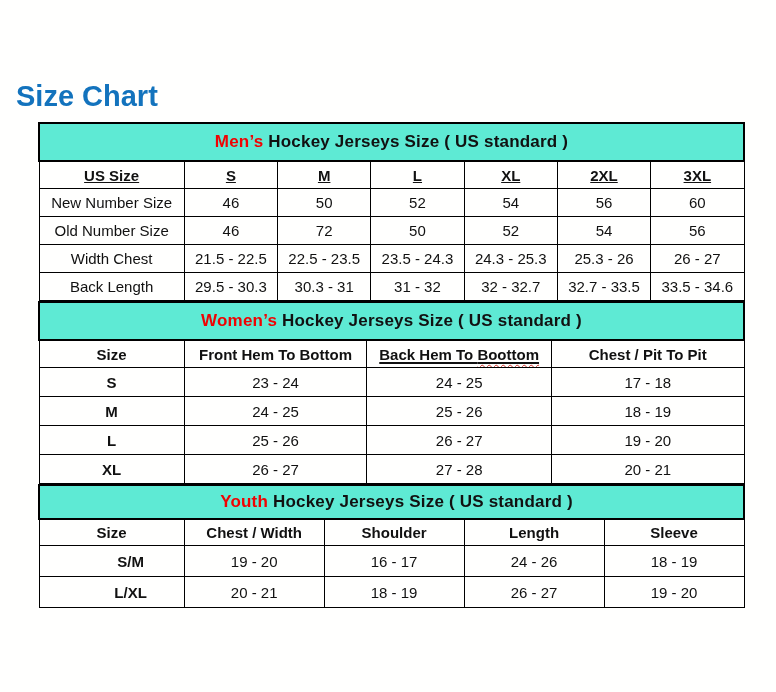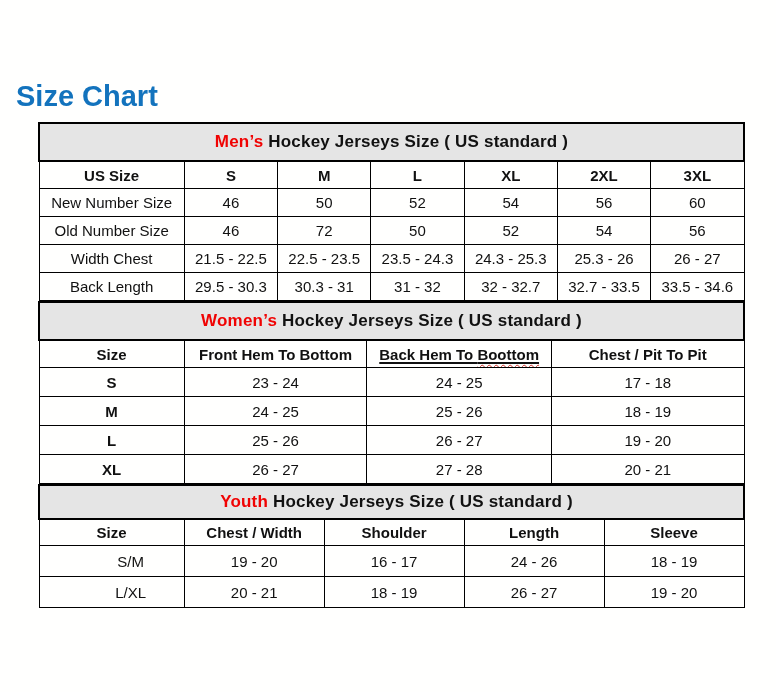--- a/index.html
+++ b/index.html
@@ -12,35 +12,35 @@
     text-align:left;font-size:29px;font-weight:bold;color:#1373bd;
     letter-spacing:0px;
   }
   .chart{position:absolute;top:122px;left:38px;width:707px;}
   table.section{border-collapse:collapse;width:100%;table-layout:fixed;}
   table.section td{
     border:1.6px solid #000;text-align:center;vertical-align:middle;
     font-size:15px;padding:0 2px;white-space:nowrap;overflow:hidden;
   }
   tr.band td{
-    background:#e5e5e5;font-size:17px;font-weight:bold;height:36px;
+    background:#5eead4;font-size:17px;font-weight:bold;height:36px;
     border:2px solid #000;letter-spacing:.2px;
   }
   .accent{color:#f00303;}
   tr.head td{font-weight:bold;}
   td.rowlabel{}
-  .sec-m tr.head td{height:26px;}
+  .sec-m tr.head td{height:26px;text-decoration:underline;}
   .sec-m tr.data td{height:27px;}
   .sec-w tr.head td{height:26px;}
   .sec-w tr.data td{height:28px;}
   .sec-w td.rowlabel{font-weight:bold;}
   .sec-y tr.band td{height:32px;padding-left:12px;}
   .sec-y tr.head td{height:25px;}
   .sec-y tr.data td{height:30px;}
-  .sec-y td.rowlabel{font-weight:normal;padding-left:40px;}
+  .sec-y td.rowlabel{font-weight:bold;padding-left:40px;}
   
   .sec-m col.c0{width:20.6%;} .sec-m col.cn{width:13.23%;}
   .sec-w col.c0{width:20.6%;} .sec-w col.c1{width:25.9%;}
   .sec-w col.c2{width:26.2%;} .sec-w col.c3{width:27.3%;}
   .sec-y col.c0{width:20.6%;} .sec-y col.cn{width:19.85%;}
   
   .u-solid{text-decoration:underline;text-decoration-thickness:1.5px;text-underline-offset:2px;}
   .u-wavy{text-decoration:underline wavy #d03028;text-decoration-thickness:1px;text-underline-offset:4px;text-align:right;}
 </style>
 </head>

